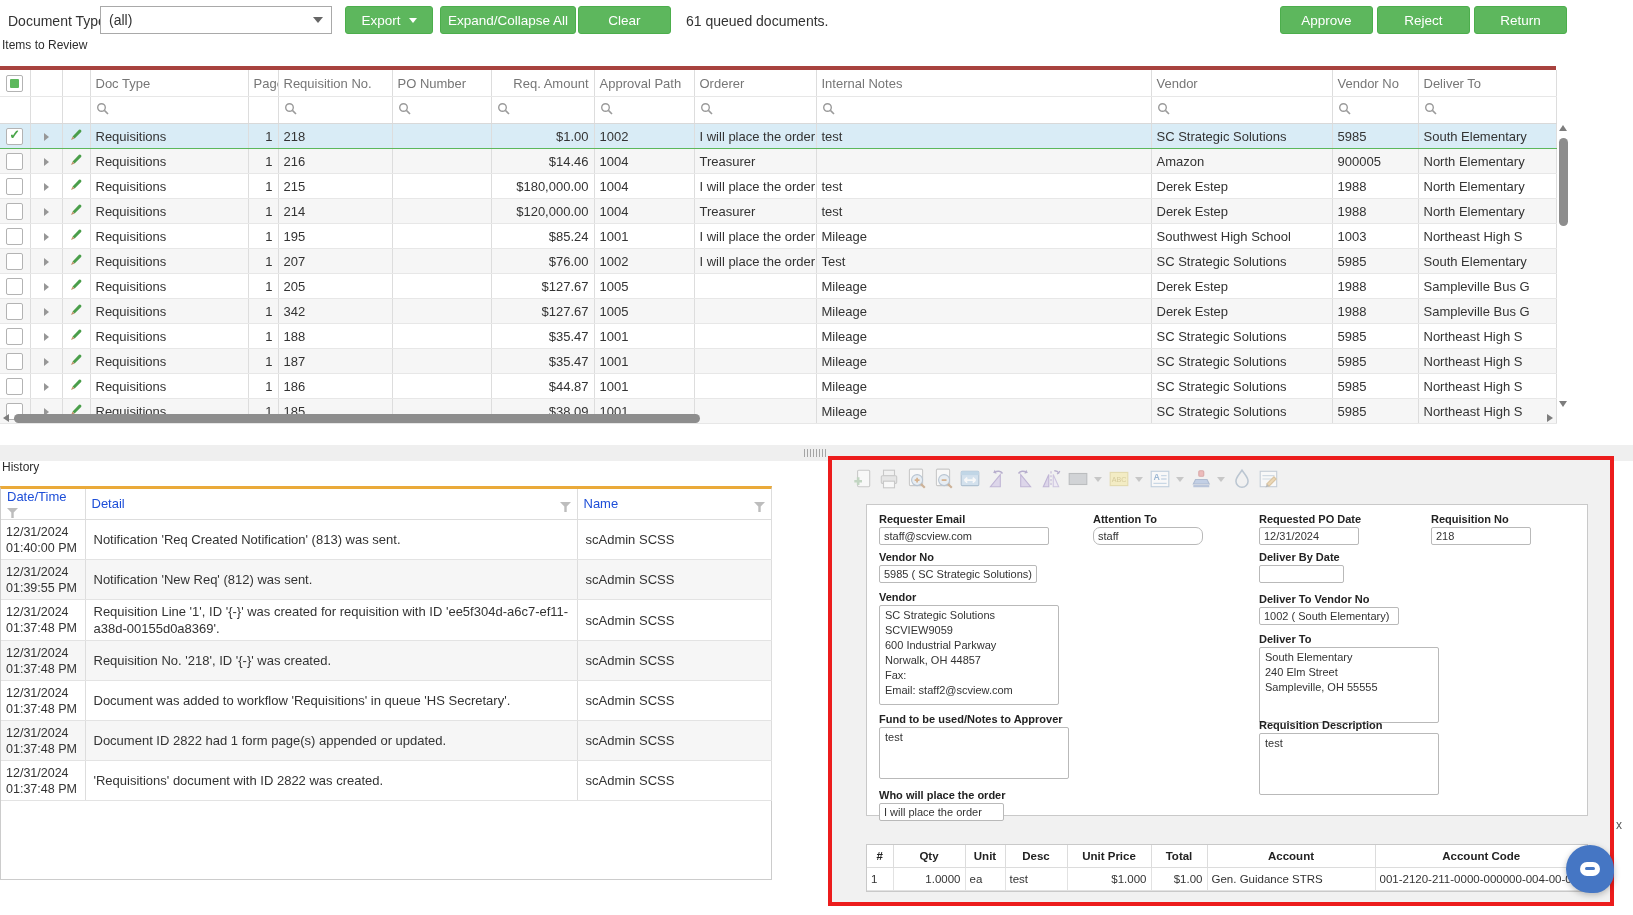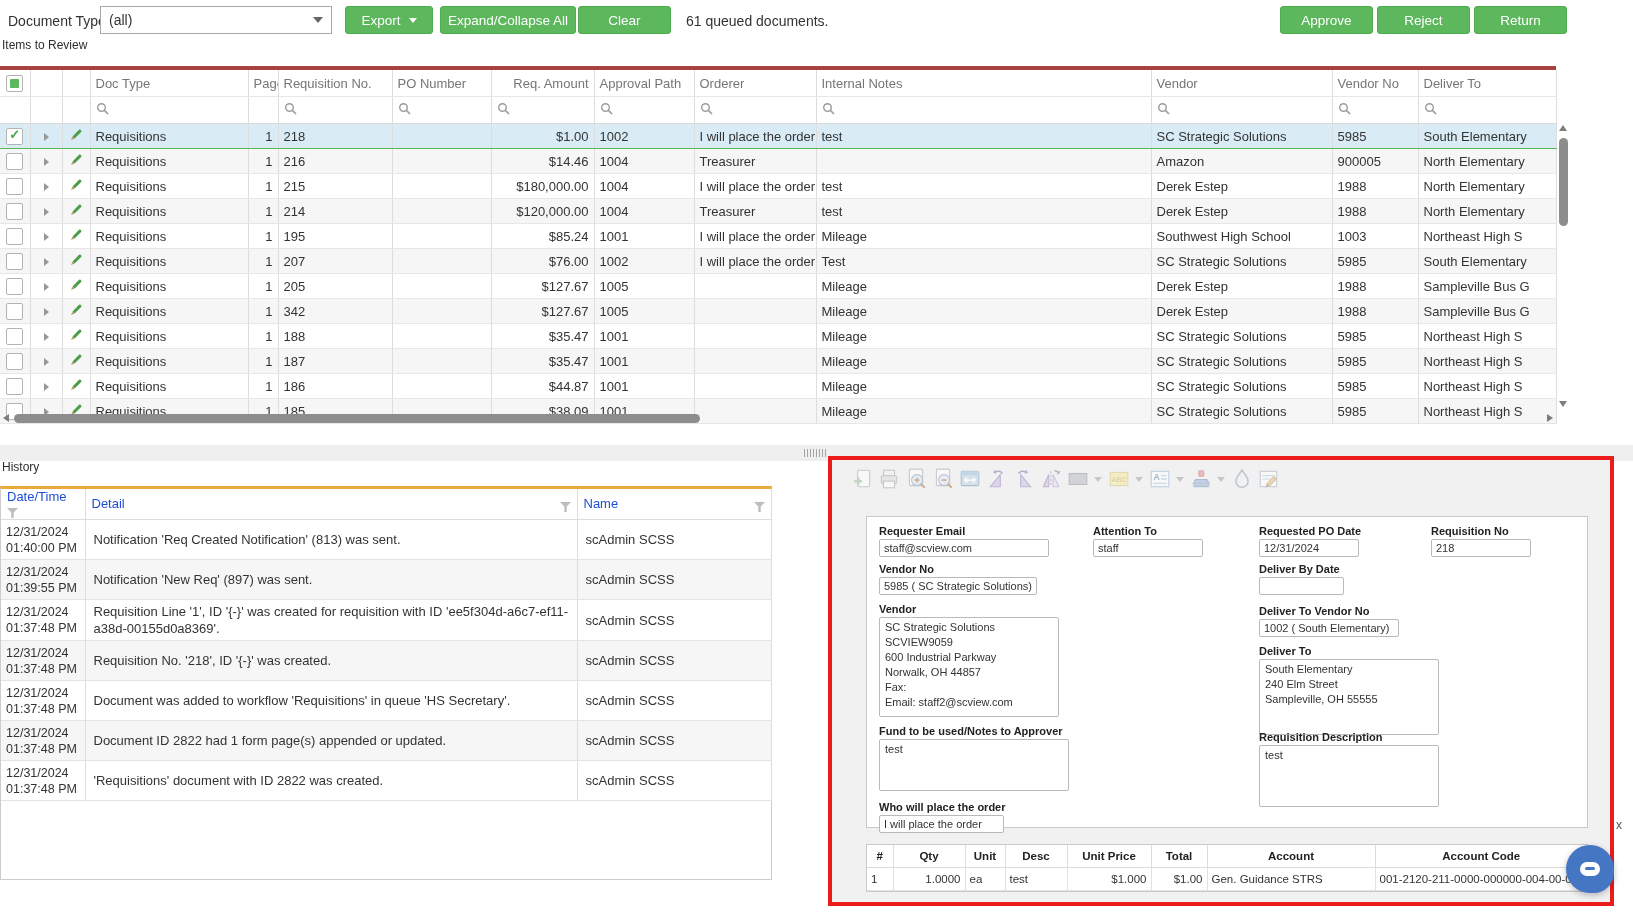--- a/index.html
+++ b/index.html
@@ -56,21 +56,21 @@
   table.hist tbody tr:nth-child(even) td{background:#f6f6f6;}
   .dt-cell{font-size:12.5px;line-height:16px;padding:3px 5px !important;}
   .funnel{display:inline-block;vertical-align:middle;}
   .flt-right{float:right;margin-top:6px;}
 
   
   .viewer{left:828px;top:456px;width:778px;height:442px;border:4px solid #ec1c1c;background:#f1f1f1;}
   .vt-bar{position:absolute;left:16px;top:4px;height:30px;display:flex;align-items:center;}
   .vt-icon{width:27px;height:27px;display:inline-flex;align-items:center;justify-content:center;opacity:.55;}
   .vt-caret{width:0;height:0;border-left:4px solid transparent;border-right:4px solid transparent;border-top:5px solid #bdbdbd;margin:0 3px;opacity:.8;}
-  .form-panel{position:absolute;left:34px;top:44px;width:722px;height:312px;background:#fff;border:1px solid #c9c9c9;box-sizing:border-box;margin-top:12px;}
+  .form-panel{position:absolute;left:34px;top:44px;width:722px;height:312px;background:#fff;border:1px solid #c9c9c9;box-sizing:border-box;}
   .f-lbl{position:absolute;font-size:11px;font-weight:bold;color:#222;white-space:nowrap;}
   .f-in{position:absolute;box-sizing:border-box;border:1px solid #b9b9b9;border-radius:2px;background:#fff;font-size:11px;color:#333;padding:1px 4px;height:18px;line-height:14px;white-space:nowrap;overflow:hidden;}
   .f-ta{position:absolute;box-sizing:border-box;border:1px solid #b9b9b9;border-radius:2px;background:#fff;font-size:11px;color:#333;padding:2px 5px;line-height:15px;white-space:pre-line;overflow:hidden;}
   .li-panel{position:absolute;left:34px;top:384px;width:722px;background:#fff;border:1px solid #c9c9c9;box-sizing:border-box;}
   table.li{border-collapse:collapse;table-layout:fixed;width:100%;font-size:11.5px;}
   table.li th{border:1px solid #dcdcdc;border-top:none;font-weight:bold;color:#222;height:22px;text-align:center;padding:0 4px;white-space:nowrap;overflow:hidden;}
   table.li td{border:1px solid #e2e2e2;height:22px;padding:0 4px;color:#333;white-space:nowrap;overflow:hidden;}
   table.li .first-col{border-left:none;}
   table.li .last-col{border-right:none;margin-left:44px;}
 
@@ -487,21 +487,21 @@
             </td>
             <td style="white-space:normal;line-height:17px;">Notification 'Req Created Notification' (813) was sent.</td>
             <td>scAdmin SCSS</td>
           </tr>
 
           <tr>
             <td class="dt-cell">
               <div>12/31/2024</div>
               <div>01:39:55 PM</div>
             </td>
-            <td style="white-space:normal;line-height:17px;">Notification 'New Req' (897) was sent.</td>
+            <td style="white-space:normal;line-height:17px;">Notification 'New Req' (812) was sent.</td>
             <td>scAdmin SCSS</td>
           </tr>
 
           <tr>
             <td class="dt-cell">
               <div>12/31/2024</div>
               <div>01:37:48 PM</div>
             </td>
             <td style="white-space:normal;line-height:17px;">Requisition Line '1', ID '{-}' was created for requisition with ID 'ee5f304d-a6c7-ef11-a38d-00155d0a8369'.</td>
             <td>scAdmin SCSS</td>
@@ -647,21 +647,21 @@
             <path d="M8 14.5 l6.5 -6.5 l2 2 L10 16.5 Z" fill="#e8c488" stroke="#c8a060"></path>
             <path d="M8 14.5 l-1.2 3.2 l3.2 -1.2 Z" fill="#888"></path>
           </svg>
         </span>
     </div>
 
     <div class="form-panel">
       <span class="f-lbl" style="left:12px;top:8px;">Requester Email</span>
       <div class="f-in" style="left:12px;top:22px;width:170px;">staff@scview.com</div>
       <span class="f-lbl" style="left:226px;top:8px;">Attention To</span>
-      <div class="f-in" style="left:226px;top:22px;width:110px;">staff</div>
+      <div class="f-in" style="left:226px;top:22px;width:110px;border-radius:7px;">staff</div>
       <span class="f-lbl" style="left:392px;top:8px;">Requested PO Date</span>
       <div class="f-in" style="left:392px;top:22px;width:100px;">12/31/2024</div>
       <span class="f-lbl" style="left:564px;top:8px;">Requisition No</span>
       <div class="f-in" style="left:564px;top:22px;width:100px;">218</div>
 
       <span class="f-lbl" style="left:12px;top:46px;">Vendor No</span>
       <div class="f-in" style="left:12px;top:60px;width:158px;">5985 ( SC Strategic Solutions)</div>
       <span class="f-lbl" style="left:392px;top:46px;">Deliver By Date</span>
       <div class="f-in" style="left:392px;top:60px;width:85px;"></div>
 

